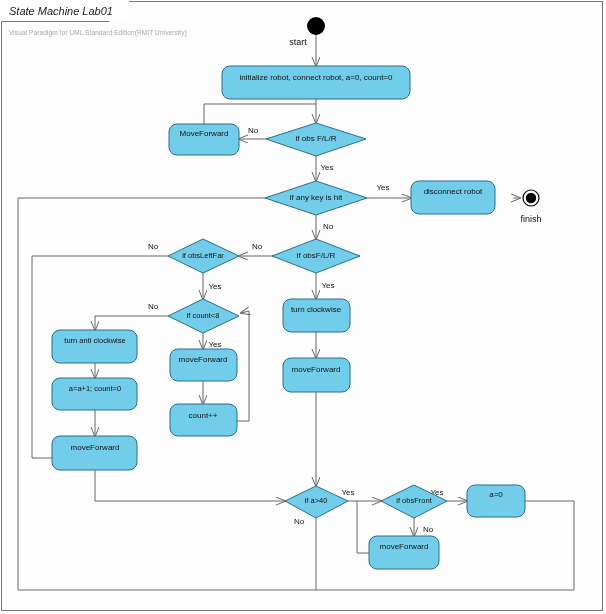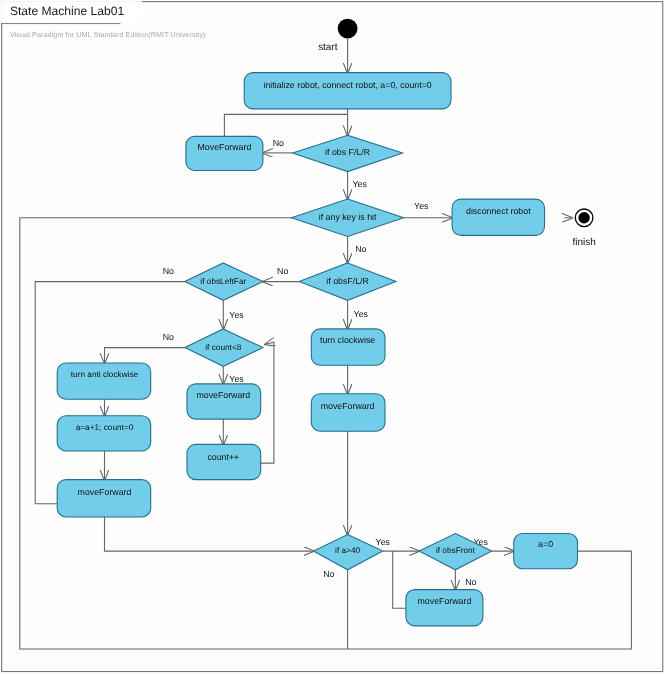--- a/index.html
+++ b/index.html
@@ -33,20 +33,21 @@
     top: 1px;
     height: 20px;
     padding: 0 16px 0 8px;
     display: flex;
     align-items: center;
     font-size: 11px;
     color: #1a1a1a;
     background: #ffffff;
     border-right: none;
     white-space: nowrap;
+    font-style: italic;
   }
   .tab-shape {
     position: absolute;
     left: 1px;
     top: 1px;
     height: 21px;
   }
   .watermark {
     position: absolute;
     left: 9px;

